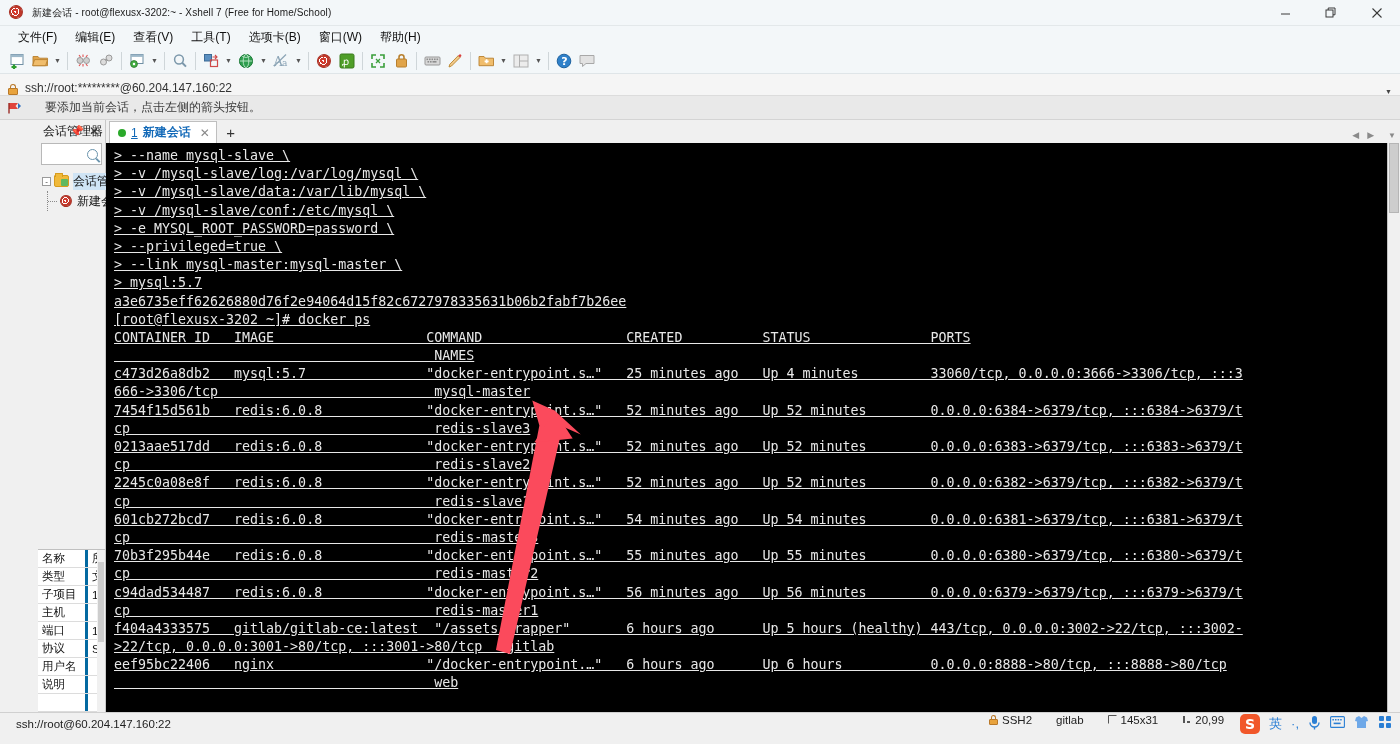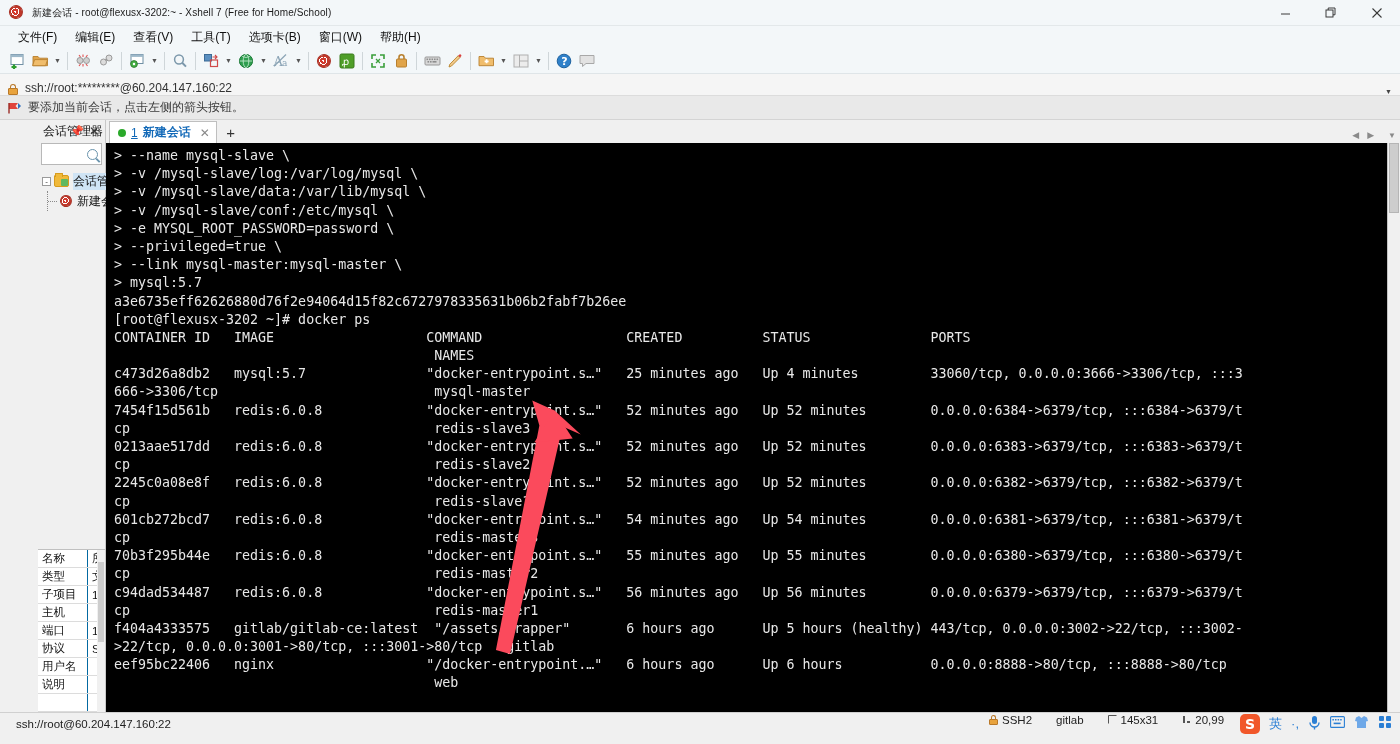--- a/index.html
+++ b/index.html
@@ -73,21 +73,21 @@
     width: 10px; height: 11px; position: relative; margin-right: 7px; flex: 0 0 auto;
   }
   .lock-ico .body { position: absolute; bottom: 0; width: 10px; height: 7px; background: #e8a33d; border: 1px solid #b9792a; border-radius: 1px; }
   .lock-ico .shackle { position: absolute; top: 0; left: 2px; width: 6px; height: 5px; border: 1.5px solid #b9792a; border-bottom: none; border-radius: 3px 3px 0 0; }
   .addr-text { font-size: 12px; color: #333; }
   .addr-caret { position: absolute; right: 8px; font-size: 7px; color: #444; }
 
   
   .hintbar {
     height: 24px; background: #e9e9e9; border-bottom: 1px solid #d4d4d4;
-    display: flex; align-items: center; padding-left: 8px;
+    display: flex; align-items: center; padding-left: 8px; gap: 17px;
   }
   .hint-flag { width: 14px; height: 12px; margin-right: 6px; position: relative; }
   .hint-text { font-size: 12px; color: #3a3a3a; }
 
   
   .workspace { display: flex; height: 592px; background: #f0f0f0; }
 
   
   .sessmgr { width: 106px; background: #f0f0f0; display: flex; flex-direction: column;
              border-right: 1px solid #c8c8c8; padding-left: 38px; }
@@ -124,21 +124,21 @@
   .tree-indent { width: 13px; height: 20px; border-left: 1px dotted #8a8a8a; margin-left: 5px;
                  position: relative; flex:0 0 auto; }
   .tree-indent::after { content:''; position:absolute; left:0; top:10px; width:9px; border-top:1px dotted #8a8a8a; }
   .sess-ico { width: 13px; height: 13px; margin-right: 4px; flex:0 0 auto; }
   .sess-ico .spiral { width: 12px; height: 12px; }
   .tree-label { font-size: 12px; color: #111; }
   .tree-label.selected { background: #cfe4f5; }
 
   .props { margin-top: auto; border-top: 1px solid #c0c0c0; background: #fff; position: relative; }
   .prop-row { display: flex; height: 18px; border-bottom: 1px solid #dcdcdc; font-size: 11.5px; }
-  .prop-key { width: 50px; padding-left: 4px; color: #111; border-right: 1px solid #0369a1;
+  .prop-key { width: 50px; padding-left: 4px; color: #111; border-right: 3px solid #0369a1;
               display:flex; align-items:center; }
   .prop-val { flex: 1; padding-left: 4px; color: #111; display:flex; align-items:center; overflow:hidden; white-space:nowrap;}
   .props-scroll { position:absolute; right:0; top:0; width:8px; height:100%; background:#f0f0f0; }
   .props-thumb { position:absolute; right:1px; top:12px; width:6px; height:80px; background:#cdcdcd; }
 
   
   .rightpane { flex: 1; display: flex; flex-direction: column; min-width: 0; }
   .tabbar { height: 23px; background: #f0f0f0; display: flex; align-items: flex-end; position: relative; }
   .tab {
     height: 22px; display: flex; align-items: center; gap: 5px; padding: 0 6px 0 8px;
@@ -157,21 +157,21 @@
   .tab-nav { position: absolute; right: 4px; bottom: 3px; display: flex; align-items: center; gap: 8px; }
   .tab-nav span { font-size: 9px; color: #8a8a8a; }
 
   .term-wrap { flex: 1; display: flex; min-height: 0; position: relative; }
   .terminal {
     flex: 1; background: #000; color: #e8e8e8; overflow: hidden;
     font-family: "DejaVu Sans Mono", "Liberation Mono", monospace;
     font-size: 13.3px; line-height: 18.2px;
     padding: 4px 0 0 8px; white-space: pre; position: relative;
   }
-  .term-line { height: 18.2px; }
+  .term-line { height: 18.2px; text-decoration: underline; }
   .cursor { display: inline-block; width: 8px; height: 14px; background: #2ee62e; vertical-align: -2px; }
   .term-scroll { width: 13px; background: #f0f0f0; border-left: 1px solid #c3c3c3; position: relative; }
   .term-thumb { position: absolute; left: 1px; right: 1px; top: 0; height: 70px; background: #cdcdcd; border: 1px solid #b5b5b5; }
 
   
   .arrow-overlay { position: absolute; left: 0; top: 0; width: 100%; height: 100%; pointer-events: none; }
 
   
   .statusbar {
     height: 22px; background: #f0f0f0; border-top: 1px solid #d0d0d0;

